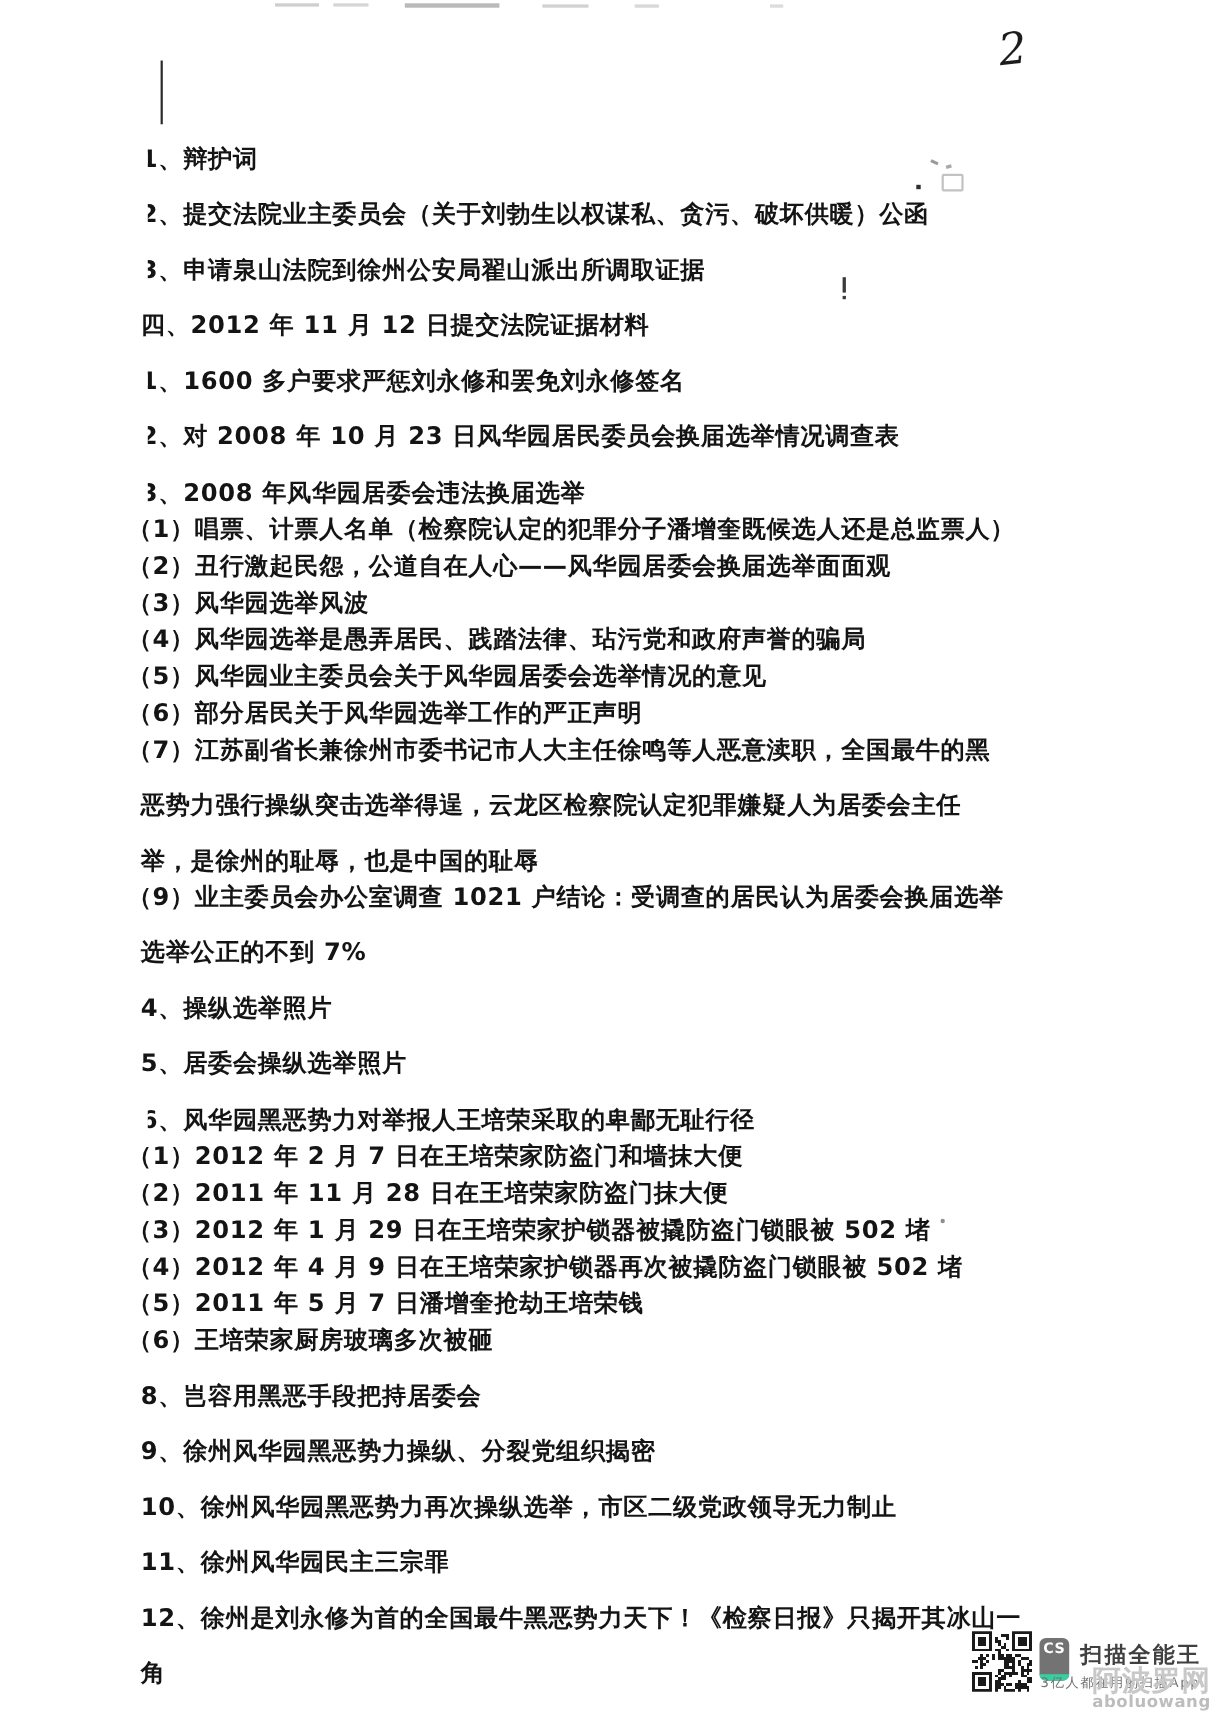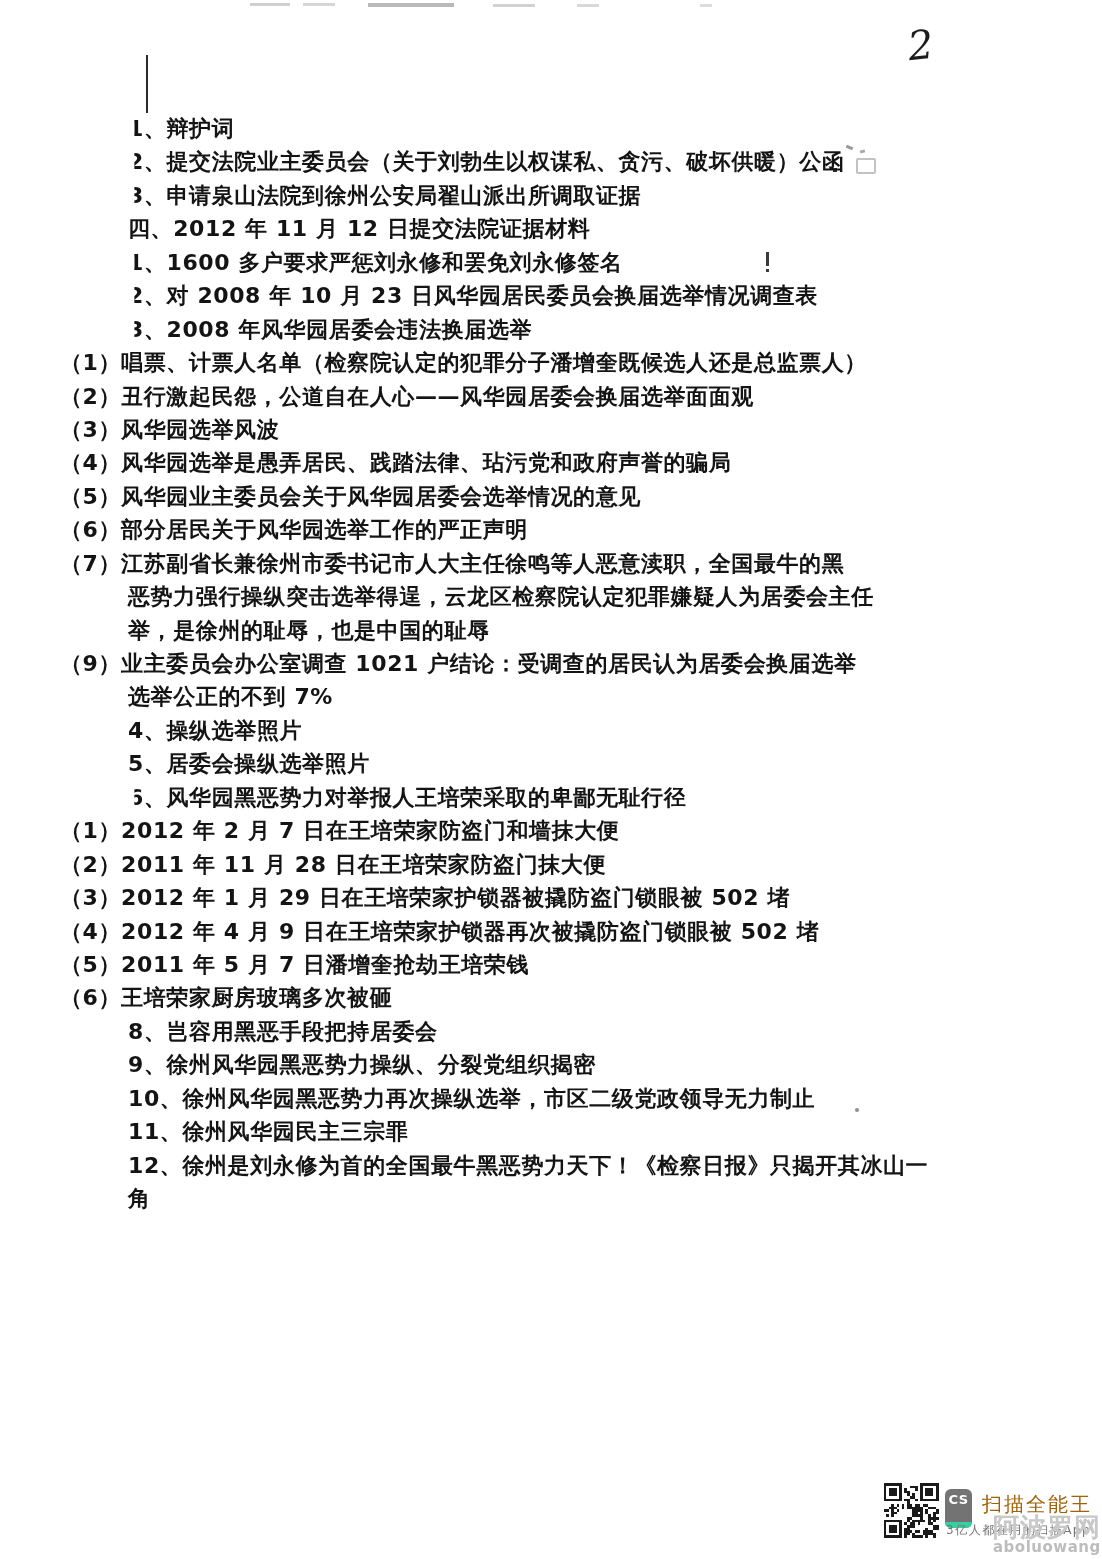--- a/index.html
+++ b/index.html
@@ -22,22 +22,22 @@
     color: #141414;
     font-size: 22px;
     font-weight: 700;
     letter-spacing: 0.6px;
   }
   .line {
     height: 33.45px;
     line-height: 33.45px;
     white-space: nowrap;
   }
-  .indent-flush { padding-left: 128px; }
-  .indent-paren { padding-left: 60px; }
+  .indent-flush { padding-left: 128px; margin-top: 17px; }
+  .indent-paren { padding-left: 116px; }
   .clip-first {
     display: inline-block;
     clip-path: inset(0 0 0 40%);
   }
   
   .handwritten-num {
     position: absolute;
     left: 908px; top: 22px;
     font-family: "DejaVu Serif", serif;
     font-style: italic;
@@ -84,22 +84,22 @@
     line-height: 21px;
     letter-spacing: 0.5px;
   }
   .cs-logo-strip {
     position: absolute; left: 0; bottom: 0;
     width: 100%; height: 6px;
     background: #36cfa2;
   }
   .cs-appname {
     position: absolute; left: 982px; top: 1491px;
-    font-size: 20px; font-weight: 400;
-    color: #a16207;
+    font-size: 20px; font-weight: 700;
+    color: #404040;
     letter-spacing: 2px;
     white-space: nowrap;
   }
   .cs-tagline {
     position: absolute; left: 946px; top: 1522px;
     font-size: 12px; font-weight: 400;
     color: #737373;
     letter-spacing: 1.5px;
     white-space: nowrap;
   }

